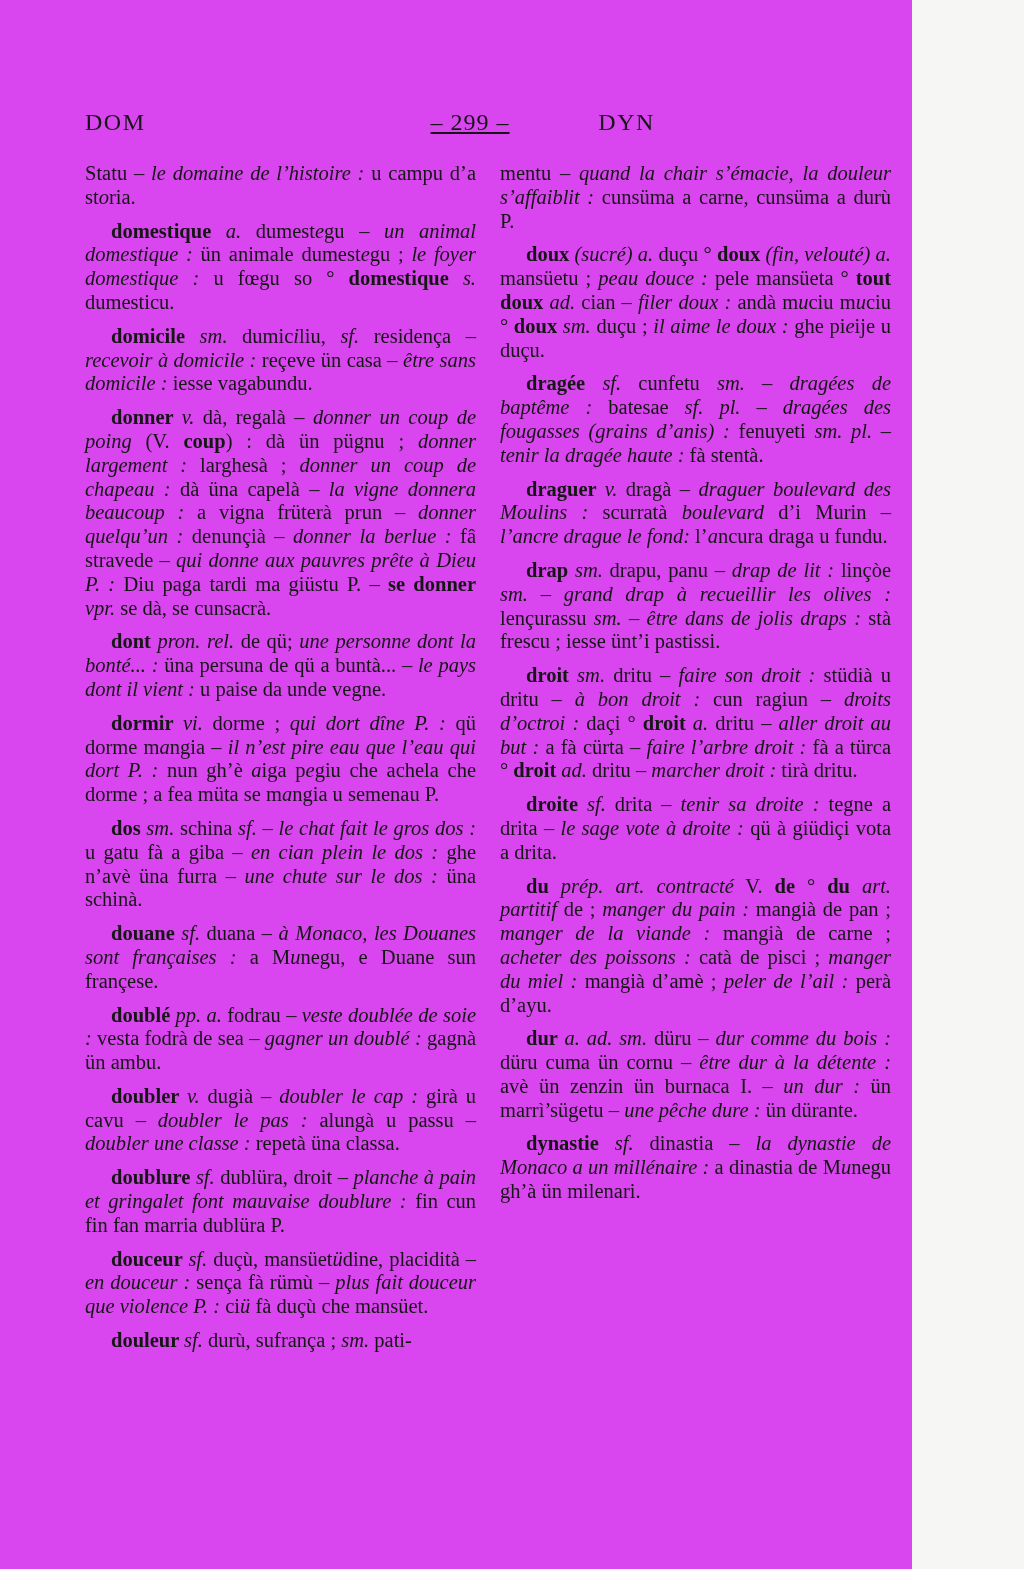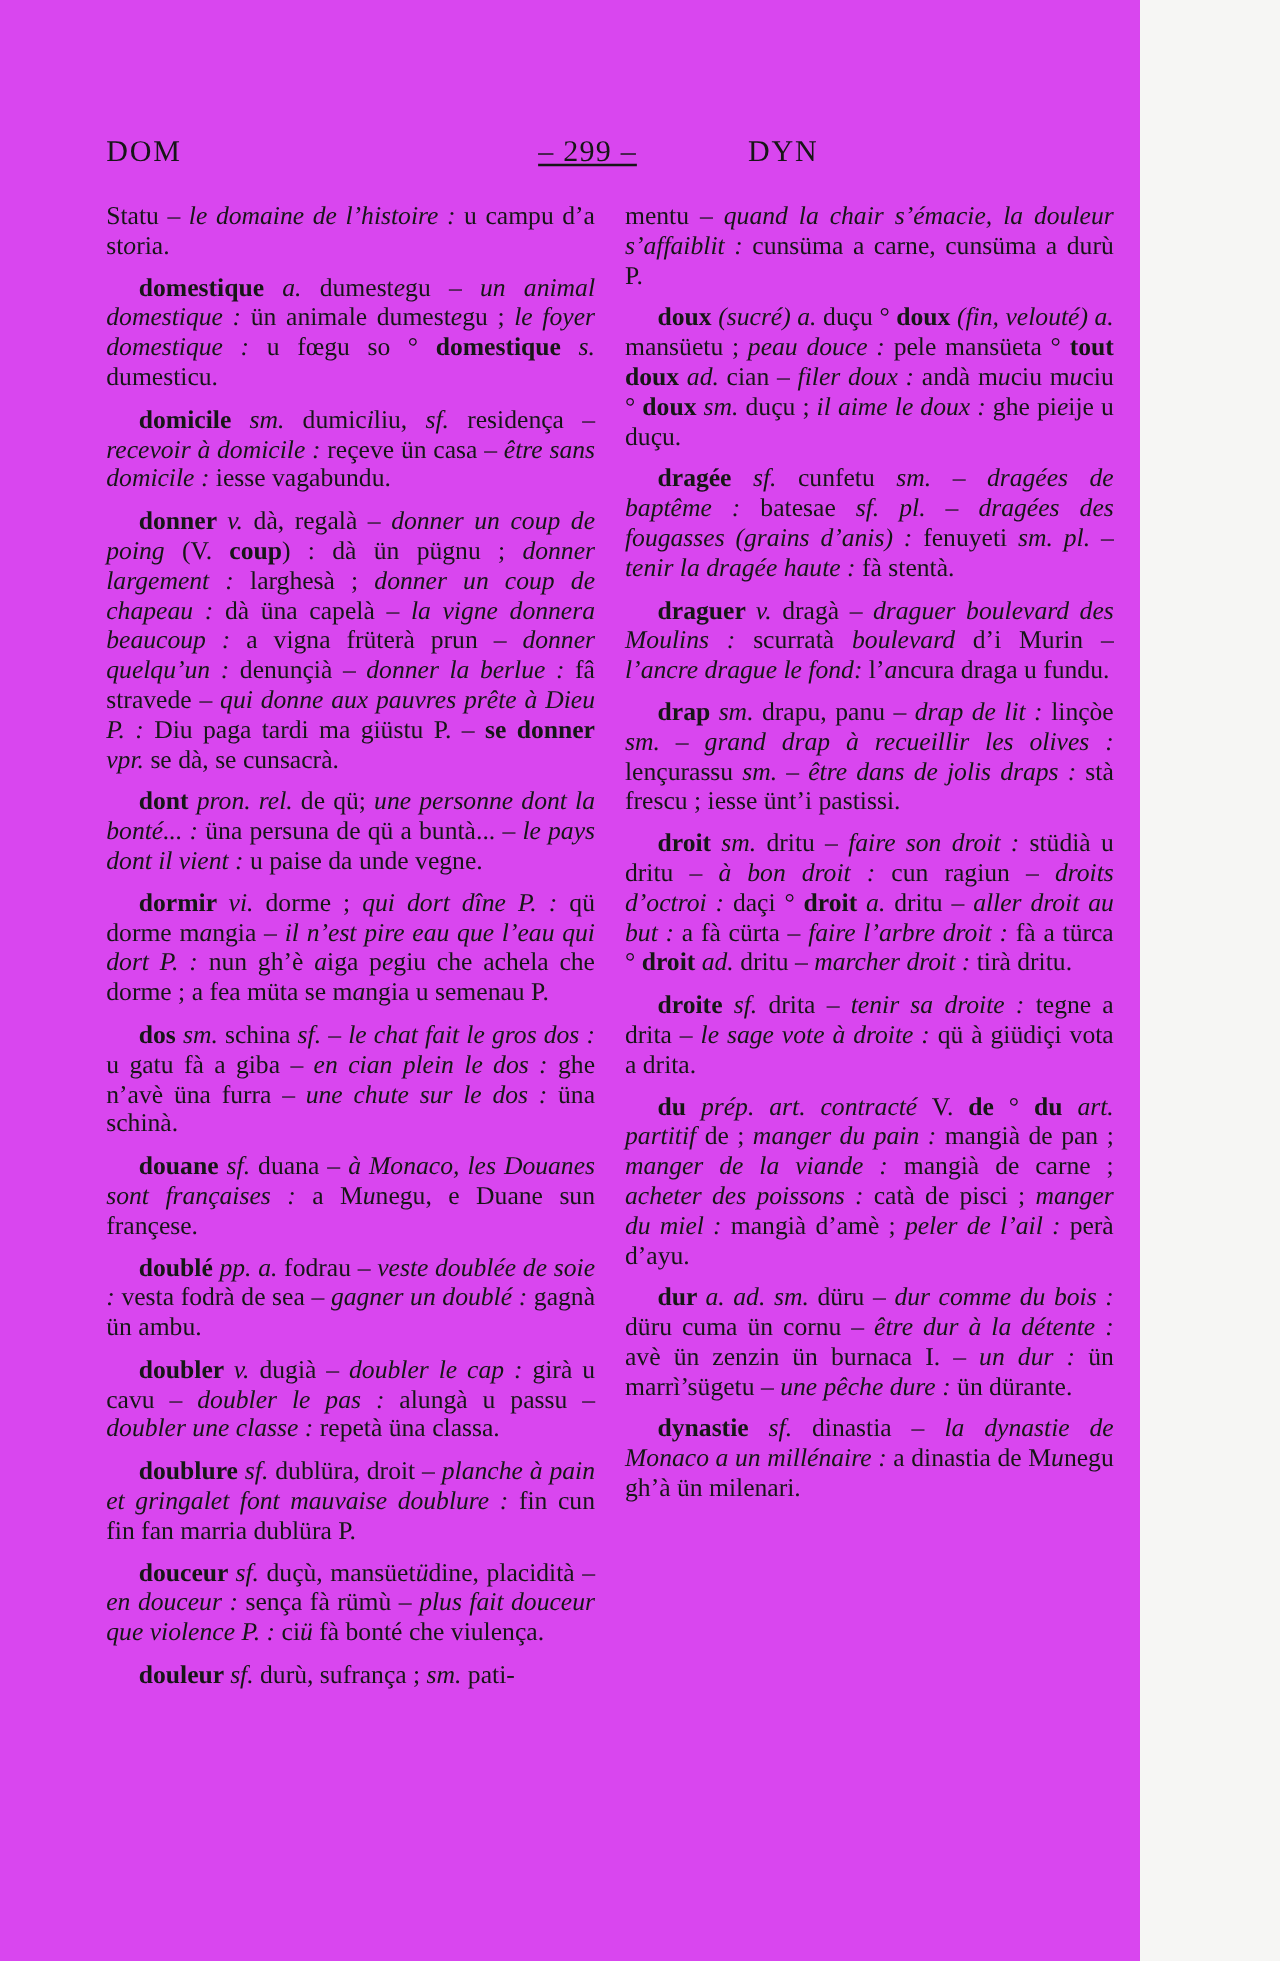--- a/index.html
+++ b/index.html
@@ -68,21 +68,21 @@
         <p class="entry"><span class="bd">domestique </span><span class="it">a.</span><span> dumest</span><span class="it">e</span><span>gu – </span><span class="it">un animal domestique :</span><span> ün animale dumest</span><span class="it">e</span><span>gu ; </span><span class="it">le foyer domestique :</span><span> u fœgu so ° </span><span class="bd">domestique </span><span class="it">s.</span><span> dumesticu.</span></p>
         <p class="entry"><span class="bd">domicile </span><span class="it">sm.</span><span> dumic</span><span class="it">i</span><span>liu, </span><span class="it">sf.</span><span> residença – </span><span class="it">recevoir à domicile :</span><span> reçeve ün casa – </span><span class="it">être sans domicile :</span><span> iesse vagabundu.</span></p>
         <p class="entry"><span class="bd">donner </span><span class="it">v.</span><span> dà, regalà – </span><span class="it">donner un coup de poing </span><span>(V. </span><span class="bd">coup</span><span>) : dà ün pügnu ; </span><span class="it">donner largement :</span><span> larghesà ; </span><span class="it">donner un coup de chapeau :</span><span> dà üna capelà – </span><span class="it">la vigne donnera beaucoup :</span><span> a vigna früterà prun – </span><span class="it">donner quelqu’un :</span><span> denunçià – </span><span class="it">donner la berlue :</span><span> fâ stravede – </span><span class="it">qui donne aux pauvres prête à Dieu P. :</span><span> Diu paga tardi ma giüstu P. – </span><span class="bd">se donner </span><span class="it">vpr.</span><span> se dà, se cunsacrà.</span></p>
         <p class="entry"><span class="bd">dont </span><span class="it">pron. rel.</span><span> de qü; </span><span class="it">une personne dont la bonté... :</span><span> üna persuna de qü a buntà... – </span><span class="it">le pays dont il vient :</span><span> u paise da unde vegne.</span></p>
         <p class="entry"><span class="bd">dormir </span><span class="it">vi.</span><span> dorme ; </span><span class="it">qui dort dîne P. :</span><span> qü dorme m</span><span class="it">a</span><span>ngia – </span><span class="it">il n’est pire eau que l’eau qui dort P. :</span><span> nun gh’è </span><span class="it">a</span><span>iga p</span><span class="it">e</span><span>giu che achela che dorme ; a fea müta se m</span><span class="it">a</span><span>ngia u semenau P.</span></p>
         <p class="entry"><span class="bd">dos </span><span class="it">sm.</span><span> schina </span><span class="it">sf.</span><span> – </span><span class="it">le chat fait le gros dos :</span><span> u gatu fà a giba – </span><span class="it">en cian plein le dos :</span><span> ghe n’avè üna furra – </span><span class="it">une chute sur le dos :</span><span> üna schinà.</span></p>
         <p class="entry"><span class="bd">douane </span><span class="it">sf.</span><span> duana – </span><span class="it">à Monaco, les Douanes sont françaises :</span><span> a M</span><span class="it">u</span><span>negu, e Duane sun françese.</span></p>
         <p class="entry"><span class="bd">doublé </span><span class="it">pp. a.</span><span> fodrau – </span><span class="it">veste doublée de soie :</span><span> vesta fodrà de sea – </span><span class="it">gagner un doublé :</span><span> gagnà ün ambu.</span></p>
         <p class="entry"><span class="bd">doubler </span><span class="it">v.</span><span> dugià – </span><span class="it">doubler le cap :</span><span> girà u cavu – </span><span class="it">doubler le pas :</span><span> alungà u passu – </span><span class="it">doubler une classe :</span><span> repetà üna classa.</span></p>
         <p class="entry"><span class="bd">doublure </span><span class="it">sf.</span><span> dublüra, droit – </span><span class="it">planche à pain et gringalet font mauvaise doublure :</span><span> fin cun fin fan marria dublüra P.</span></p>
-        <p class="entry"><span class="bd">douceur </span><span class="it">sf.</span><span> duçù, mansüet</span><span class="it">ü</span><span>dine, placidità – </span><span class="it">en douceur :</span><span> sença fà rümù – </span><span class="it">plus fait douceur que violence P. :</span><span> ci</span><span class="it">ü</span><span> fà bonté che viulença.</span></p>
+        <p class="entry"><span class="bd">douceur </span><span class="it">sf.</span><span> duçù, mansüet</span><span class="it">ü</span><span>dine, placidità – </span><span class="it">en douceur :</span><span> sença fà rümù – </span><span class="it">plus fait douceur que violence P. :</span><span> ci</span><span class="it">ü</span><span> fà duçù che mansüet.</span></p>
         <p class="entry"><span class="bd">douleur </span><span class="it">sf.</span><span> durù, sufrança ; </span><span class="it">sm.</span><span> pati-</span></p>
       </div>
     <div class="col">
         <p class="entry no-indent"><span>mentu – </span><span class="it">quand la chair s’émacie, la douleur s’affaiblit :</span><span> cunsüma a carne, cunsüma a durù P.</span></p>
         <p class="entry"><span class="bd">doux </span><span class="it">(sucré) a.</span><span> duçu ° </span><span class="bd">doux </span><span class="it">(fin, velouté) a.</span><span> mansüetu ; </span><span class="it">peau douce :</span><span> pele mansüeta ° </span><span class="bd">tout doux </span><span class="it">ad.</span><span> cian – </span><span class="it">filer doux :</span><span> andà m</span><span class="it">u</span><span>ciu m</span><span class="it">u</span><span>ciu ° </span><span class="bd">doux </span><span class="it">sm.</span><span> duçu ; </span><span class="it">il aime le doux :</span><span> ghe pi</span><span class="it">e</span><span>ije u duçu.</span></p>
         <p class="entry"><span class="bd">dragée </span><span class="it">sf.</span><span> cunfetu </span><span class="it">sm.</span><span> – </span><span class="it">dragées de baptême :</span><span> batesae </span><span class="it">sf. pl.</span><span> – </span><span class="it">dragées des fougasses (grains d’anis) :</span><span> fenuyeti </span><span class="it">sm. pl.</span><span> – </span><span class="it">tenir la dragée haute :</span><span> fà stentà.</span></p>
         <p class="entry"><span class="bd">draguer </span><span class="it">v.</span><span> dragà – </span><span class="it">draguer boulevard des Moulins :</span><span> scurratà </span><span class="it">boulevard</span><span> d’i Murin – </span><span class="it">l’ancre drague le fond:</span><span> l’</span><span class="it">a</span><span>ncura draga u fundu.</span></p>
         <p class="entry"><span class="bd">drap </span><span class="it">sm.</span><span> drapu, panu – </span><span class="it">drap de lit :</span><span> linçòe </span><span class="it">sm.</span><span> – </span><span class="it">grand drap à recueillir les olives :</span><span> lençurassu </span><span class="it">sm.</span><span> – </span><span class="it">être dans de jolis draps :</span><span> stà frescu ; iesse ünt’i pastissi.</span></p>
         <p class="entry"><span class="bd">droit </span><span class="it">sm.</span><span> dritu – </span><span class="it">faire son droit :</span><span> stüdià u dritu – </span><span class="it">à bon droit :</span><span> cun ragiun – </span><span class="it">droits d’octroi :</span><span> daçi ° </span><span class="bd">droit </span><span class="it">a.</span><span> dritu – </span><span class="it">aller droit au but :</span><span> a fà cürta – </span><span class="it">faire l’arbre droit :</span><span> fà a türca ° </span><span class="bd">droit </span><span class="it">ad.</span><span> dritu – </span><span class="it">marcher droit :</span><span> tirà dritu.</span></p>
         <p class="entry"><span class="bd">droite </span><span class="it">sf.</span><span> drita – </span><span class="it">tenir sa droite :</span><span> tegne a drita – </span><span class="it">le sage vote à droite :</span><span> qü à giüdiçi vota a drita.</span></p>

